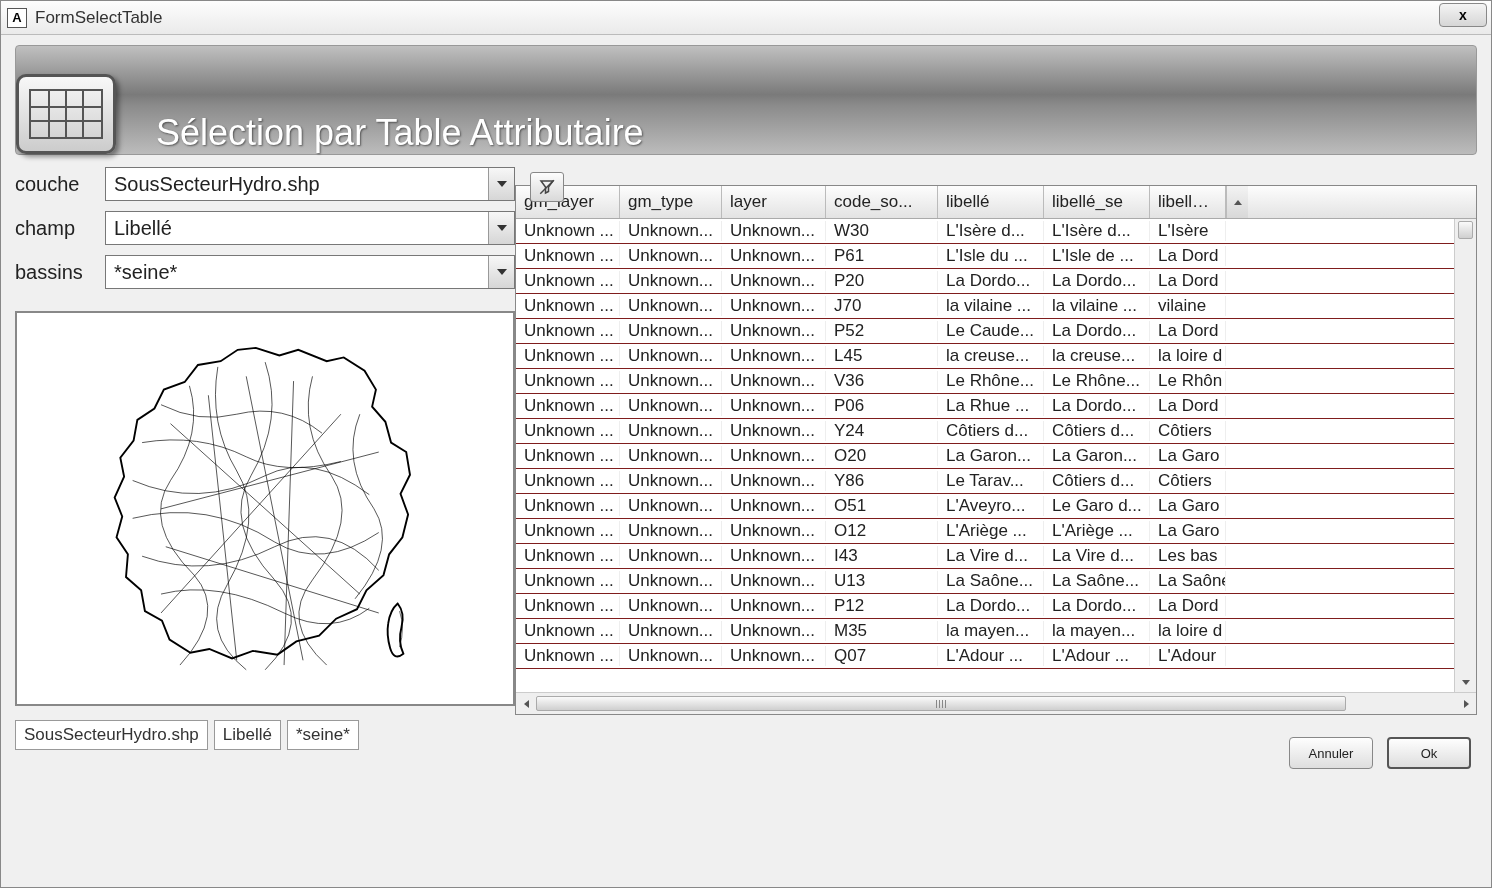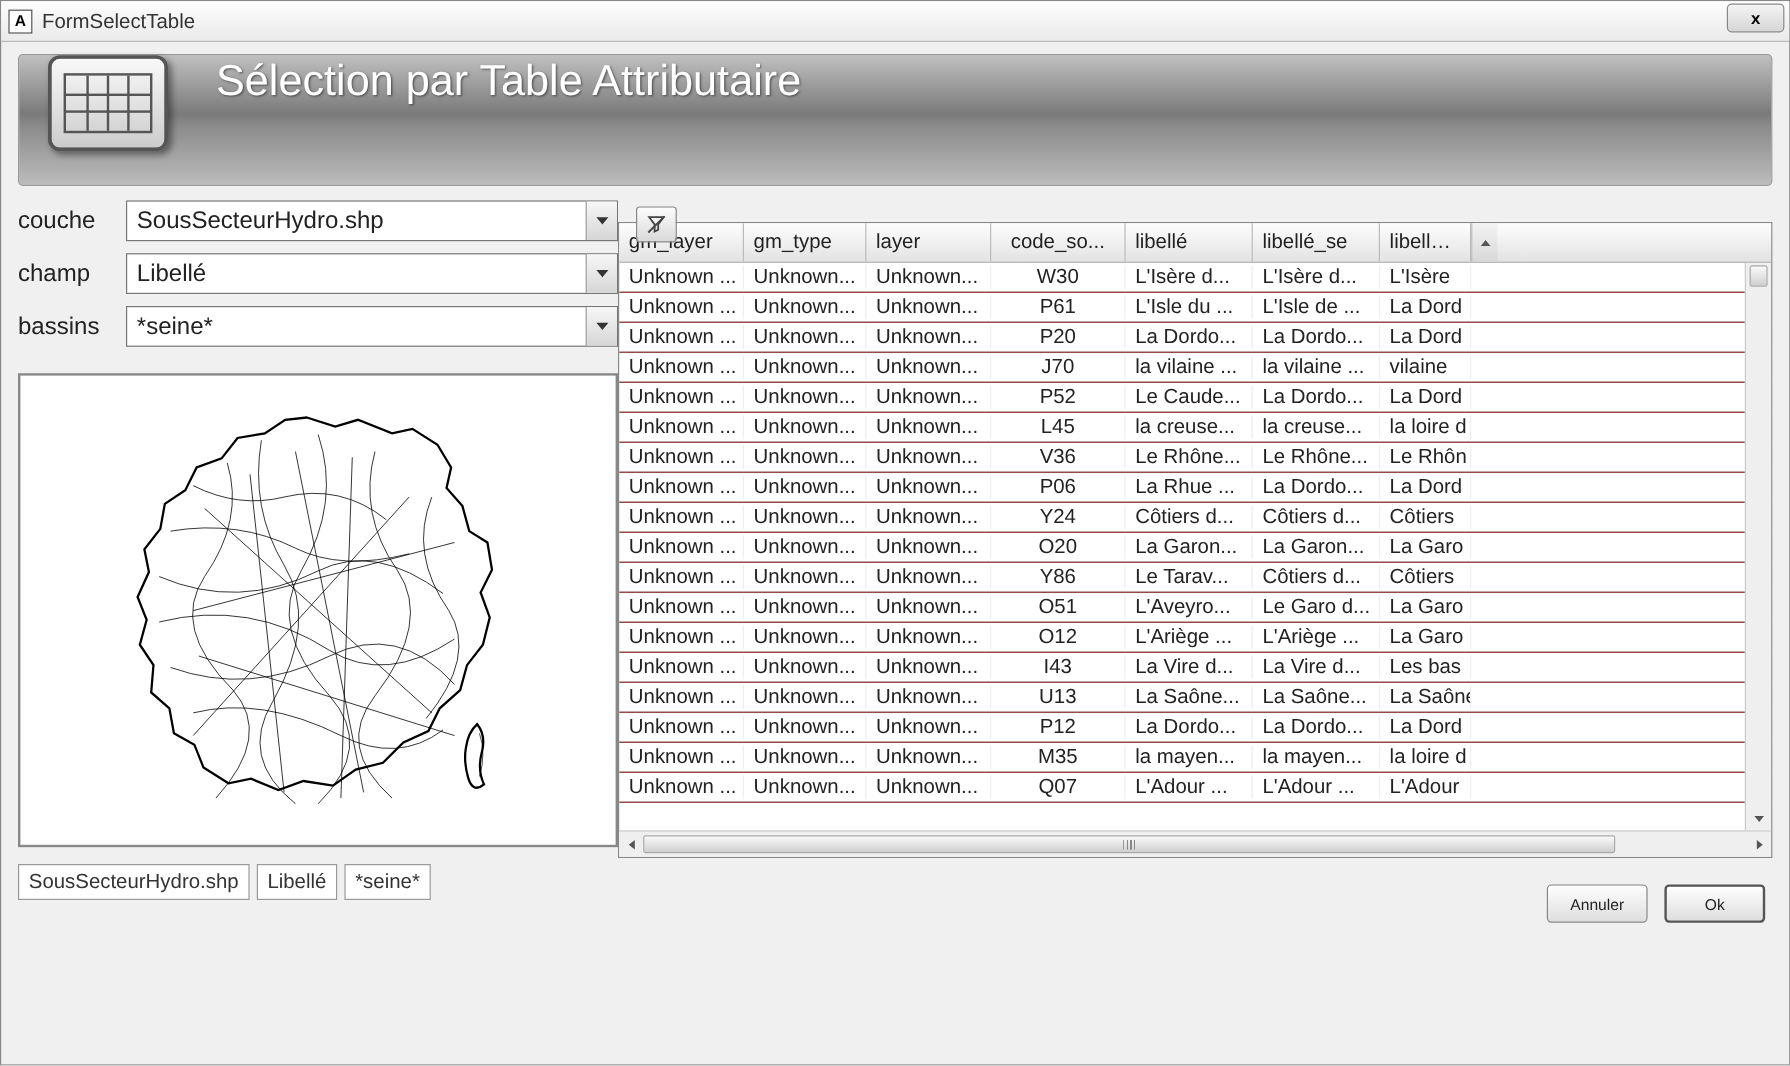--- a/index.html
+++ b/index.html
@@ -62,22 +62,22 @@
     font-size: 14px;
     cursor: pointer;
   }
   .banner {
     height: 110px;
     margin: 10px 14px 0 14px;
     background: linear-gradient(to bottom, #c0c0c0 0%, #7a7a7a 45%, #8b8b8b 55%, #bcbcbc 100%);
     border: 1px solid #999;
     border-radius: 4px;
     display: flex;
-    align-items: flex-start;
-    padding-left: 24px;
+    align-items: flex-end;
+    padding-left: 0;
     position: relative;
   }
   .banner .table-icon {
     width: 100px;
     height: 80px;
     background: linear-gradient(to bottom, #f8f8f8, #ccc);
     border: 3px solid #555;
     border-radius: 10px;
     position: relative;
     box-shadow: 3px 3px 5px rgba(0,0,0,0.4);
@@ -214,21 +214,21 @@
     border-right: 1px solid #bbb;
     font-size: 17px;
     color: #222;
     overflow: hidden;
     white-space: nowrap;
     text-overflow: ellipsis;
   }
   .col0 { width: 104px; }
   .col1 { width: 102px; }
   .col2 { width: 104px; }
-  .col3 { width: 112px; text-align: center; }
+  .col3 { width: 112px; }
   .col4 { width: 106px; }
   .col5 { width: 106px; }
   .col6 { width: 76px; }
   .th-scroll {
     width: 22px;
     background: linear-gradient(to bottom, #f3f3f3, #d8d8d8);
     border-left: 1px solid #bbb;
     display: flex;
     align-items: center;
     justify-content: center;

